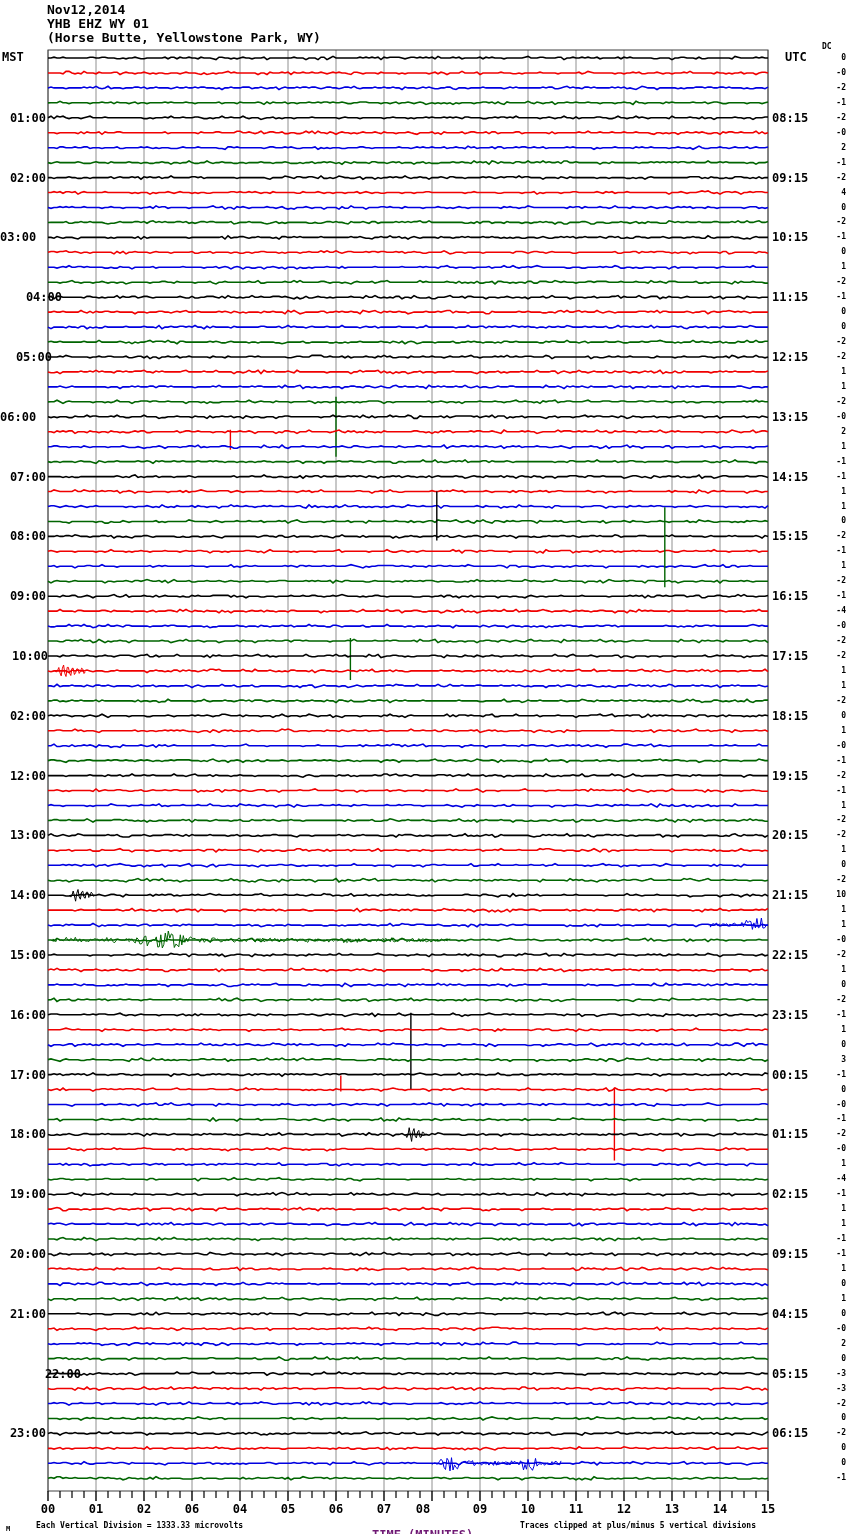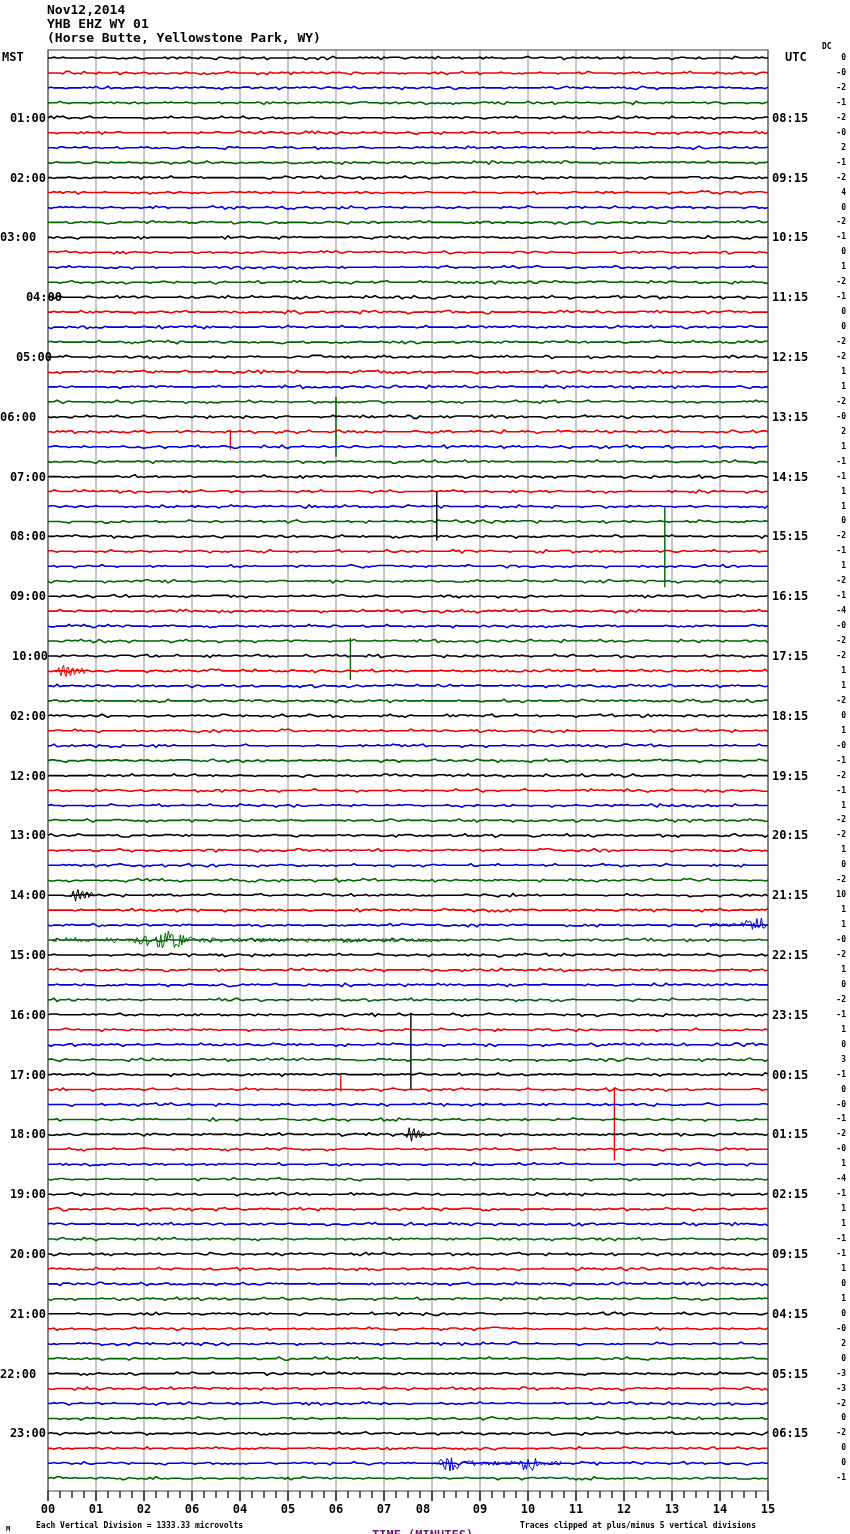--- a/index.html
+++ b/index.html
@@ -343,21 +343,21 @@
       <div class="dc-val" style="left:818px;width:28px;text-align:right;top:1249px">-1</div>
       <div class="dc-val" style="left:818px;width:28px;text-align:right;top:1263.95px">1</div>
       <div class="dc-val" style="left:818px;width:28px;text-align:right;top:1278.8999999999999px">0</div>
       <div class="dc-val" style="left:818px;width:28px;text-align:right;top:1293.85px">1</div>
       <div class="lbl" style="left:0;width:46px;text-align:right;top:1306.8px">21:00</div>
       <div class="lbl" style="left:772px;top:1306.8px">04:15</div>
       <div class="dc-val" style="left:818px;width:28px;text-align:right;top:1308.8px">0</div>
       <div class="dc-val" style="left:818px;width:28px;text-align:right;top:1323.75px">-0</div>
       <div class="dc-val" style="left:818px;width:28px;text-align:right;top:1338.7px">2</div>
       <div class="dc-val" style="left:818px;width:28px;text-align:right;top:1353.6499999999999px">0</div>
-      <div class="lbl" style="left:0;width:69px;top:1366.6px">22:00</div>
+      <div class="lbl" style="left:12px;width:69px;text-align:right;top:1366.6px">22:00</div>
       <div class="lbl" style="left:772px;top:1366.6px">05:15</div>
       <div class="dc-val" style="left:818px;width:28px;text-align:right;top:1368.6px">-3</div>
       <div class="dc-val" style="left:818px;width:28px;text-align:right;top:1383.55px">-3</div>
       <div class="dc-val" style="left:818px;width:28px;text-align:right;top:1398.5px">-2</div>
       <div class="dc-val" style="left:818px;width:28px;text-align:right;top:1413.45px">0</div>
       <div class="lbl" style="left:0;width:46px;text-align:right;top:1426.3999999999999px">23:00</div>
       <div class="lbl" style="left:772px;top:1426.3999999999999px">06:15</div>
       <div class="dc-val" style="left:818px;width:28px;text-align:right;top:1428.3999999999999px">-2</div>
       <div class="dc-val" style="left:818px;width:28px;text-align:right;top:1443.35px">0</div>
       <div class="dc-val" style="left:818px;width:28px;text-align:right;top:1458.3px">0</div>

